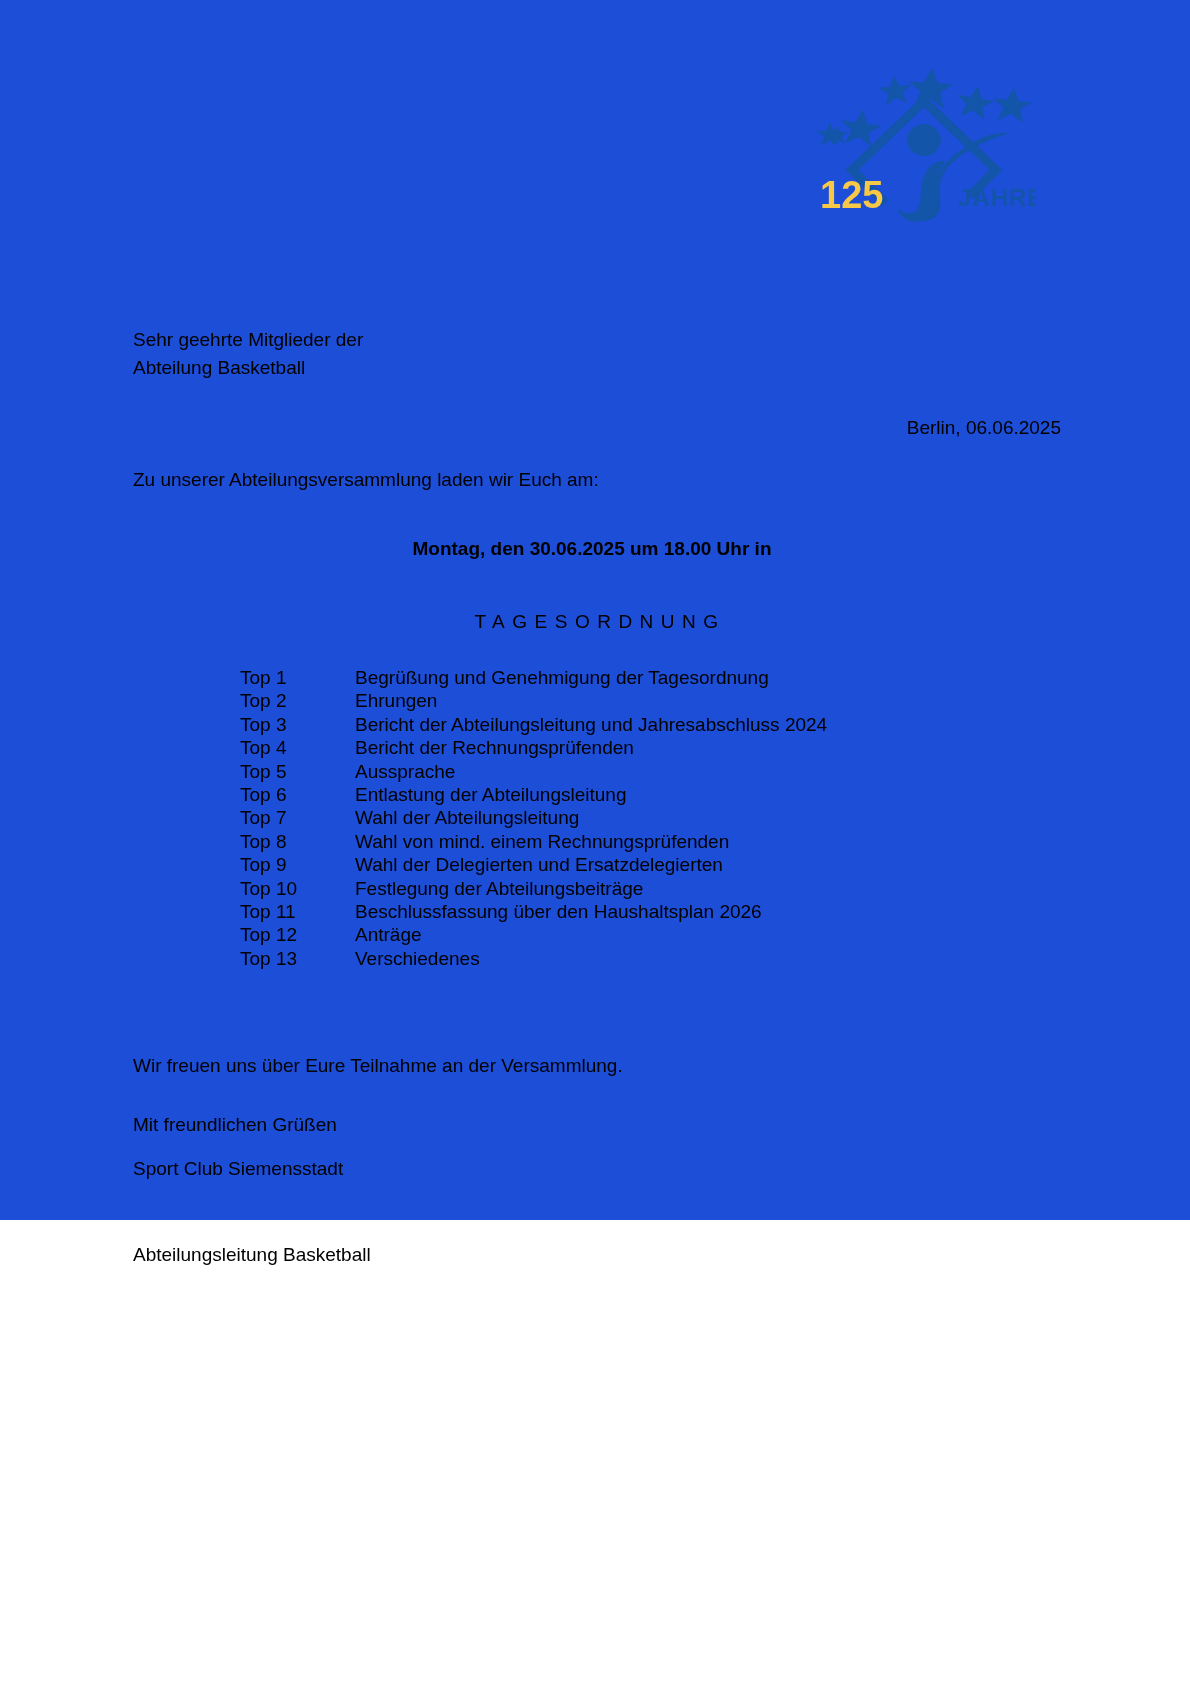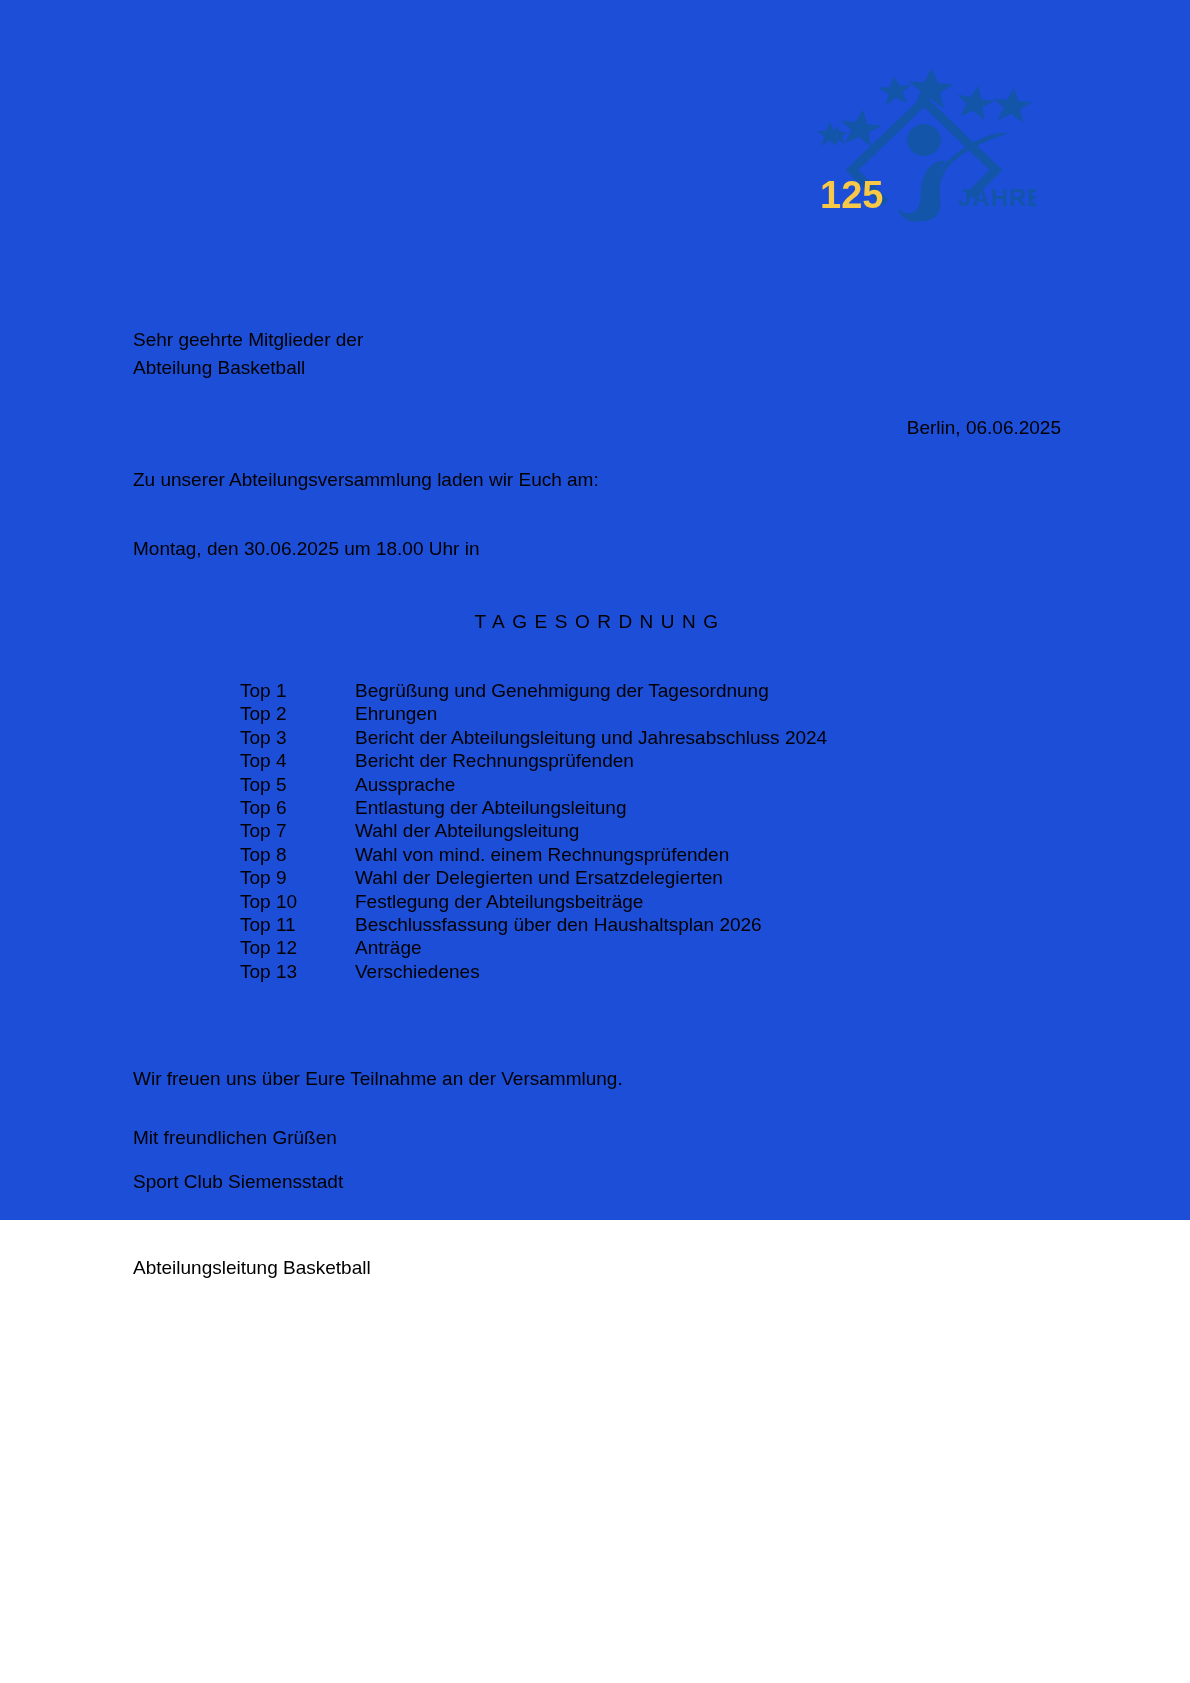--- a/index.html
+++ b/index.html
@@ -55,37 +55,37 @@
     text-align: right;
     margin-top: 32px;
     padding-right: 2px;
   }
 
   .invite-line {
     margin-top: 24px;
   }
 
   .meeting-block {
-    font-weight: normal;
-    text-align: left;
+    font-weight: bold;
+    text-align: center;
     margin-top: 40px;
     line-height: 29px;
     padding-right: 12px;
   }
 
   .agenda-heading {
     text-align: center;
     margin-top: 45px;
     letter-spacing: 7.5px;
     padding-left: 8px;
     padding-right: 4px;
   }
 
   .agenda-list {
-    margin-top: 43px;
+    margin-top: 30px;
     padding-left: 107px;
   }
   .agenda-row {
     display: flex;
     line-height: 23.4px;
   }
   .agenda-num {
     width: 115px;
     flex: 0 0 115px;
     white-space: pre;

